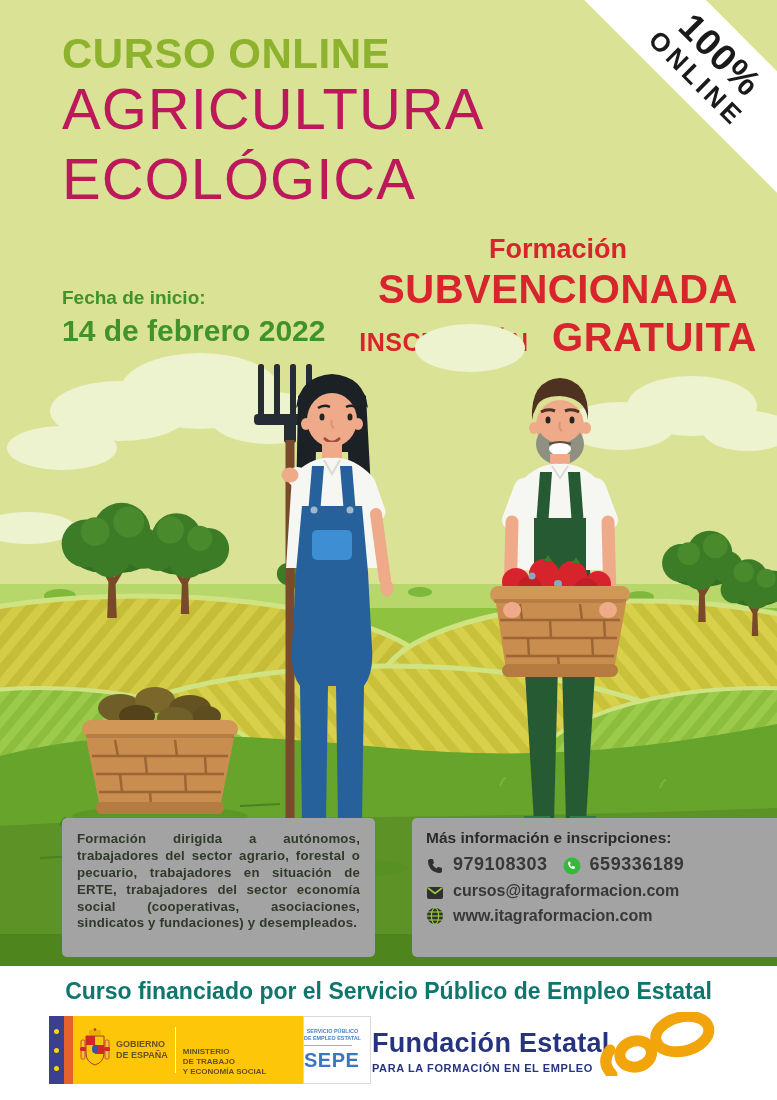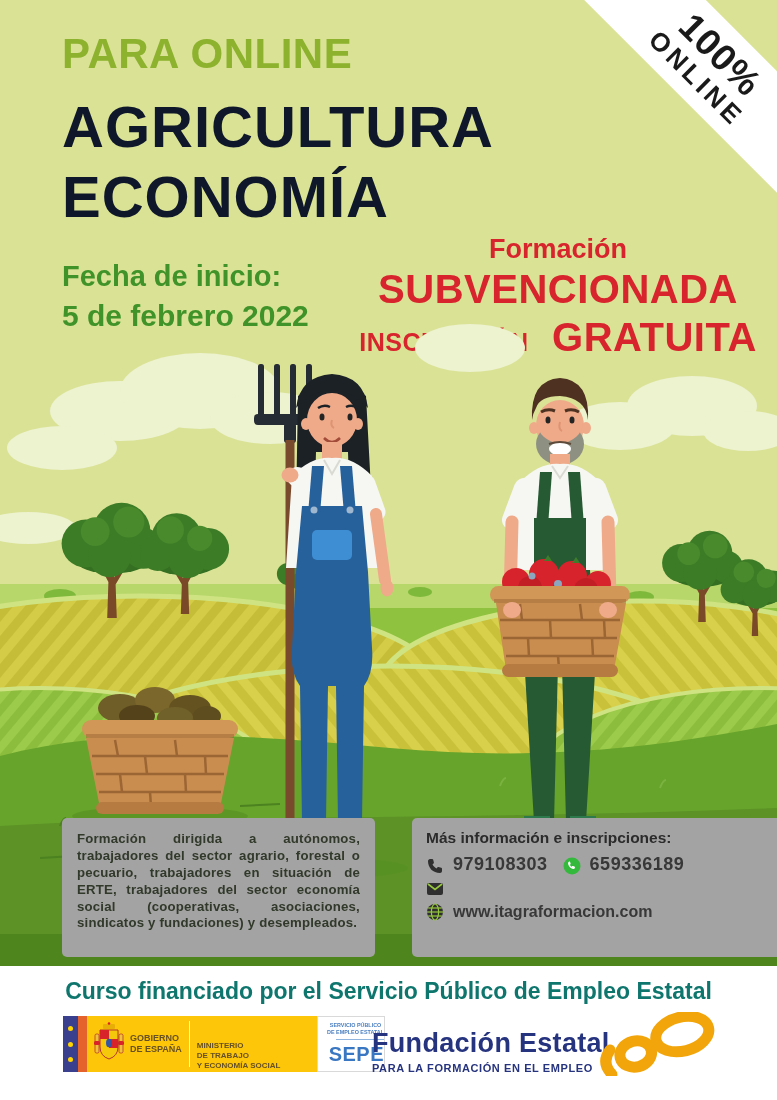--- a/index.html
+++ b/index.html
@@ -4,24 +4,24 @@
 <style>
   html,body{margin:0;padding:0;background:#888;}
   .poster{
     position:relative;width:777px;height:1100px;margin:0 auto;
     background:#dae295;overflow:hidden;
     font-family:"Liberation Sans","DejaVu Sans",sans-serif;
   }
   
   .kicker{position:absolute;left:62px;top:30px;font-size:42px;font-weight:bold;
     color:#8cb22e;letter-spacing:.5px;}
-  .title{position:absolute;left:62px;top:92px;font-size:58px;font-weight:bold;
-    color:#0f172a;line-height:1.2;letter-spacing:1px;}
+  .title{position:absolute;left:62px;top:74px;font-size:58px;font-weight:normal;
+    color:#be185d;line-height:1.2;letter-spacing:1px;}
   .date-block{position:absolute;left:62px;top:258px;color:#3f9328;font-weight:bold;line-height:1.3;}
-  .date-label{font-size:29px;}
+  .date-label{font-size:19px;margin-top:28px;}
   .date-value{font-size:30px;}
   
   .promo{position:absolute;left:352px;top:234px;width:412px;text-align:center;
     color:#d8242c;font-weight:bold;}
   .promo-l1{font-size:27px;}
   .promo-l2{font-size:40px;letter-spacing:.5px;margin-top:2px;}
   .promo-l3{margin-top:3px;}
   .promo-small{font-size:25px;letter-spacing:.5px;}
   .promo-big{font-size:40px;letter-spacing:.5px;margin-left:19px;}
   
@@ -41,53 +41,53 @@
   .contact-title{font-size:15.5px;font-weight:bold;color:#2b2b2b;margin-bottom:7px;}
   .contact-row{display:flex;align-items:flex-end;gap:9px;margin-top:7px;
     font-weight:bold;color:#383838;}
   .contact-row svg{flex:0 0 auto;}
   .phone-num{font-size:18px;letter-spacing:.5px;}
   .contact-sm{font-size:16px;}
   .wa-gap{margin-left:6px;}
   
   .footer{position:absolute;left:0;top:966px;width:777px;height:134px;background:#ffffff;z-index:5;}
   .funding{margin-top:12px;text-align:center;font-size:23px;font-weight:bold;color:#0f766e;}
-  .logo-row{position:absolute;left:63px;top:50px;display:flex;height:56px;align-items:stretch;}
+  .logo-row{position:absolute;left:49px;top:50px;display:flex;height:68px;align-items:stretch;}
   .eu-stripe{width:15px;background:#3a3f8e;display:flex;flex-direction:column;
     justify-content:space-evenly;align-items:center;}
   .eu-dot{width:5px;height:5px;border-radius:50%;background:#ffd500;}
   .orange-stripe{width:9px;background:#e5622d;}
   .gov-yellow{width:216px;background:#fdc608;display:flex;align-items:center;padding:0 7px;}
   .gov-text{font-size:9px;font-weight:bold;color:#665026;line-height:1.2;margin-left:6px;}
   .gov-divider{width:1px;height:46px;background:rgba(255,255,255,.85);margin:0 7px;}
   .ministry-text{font-size:8px;font-weight:bold;color:#665026;line-height:1.25;margin-top:24px;}
   .sepe-box{width:66px;background:#fff;border:1px solid #d9d9d9;display:flex;
-    flex-direction:column;justify-content:center;align-items:flex-end;}
+    flex-direction:column;justify-content:center;align-items:flex-start;}
   .sepe-small{font-size:5.4px;font-weight:bold;color:#4a7fc0;text-align:center;line-height:1.3;}
   .sepe-line{width:48px;height:1px;background:#8fb4dd;margin:3px 0;}
   .sepe-big{font-size:20px;font-weight:bold;color:#3a77c2;letter-spacing:.5px;}
   .fundacion{position:absolute;left:372px;top:62px;color:#26337f;}
   .fundacion-name{font-size:27px;font-weight:bold;letter-spacing:.3px;}
   .fundacion-tag{font-size:11px;font-weight:bold;letter-spacing:.6px;margin-top:3px;}
   .brand-mark{position:absolute;left:592px;top:46px;}
 </style>
 </head>
 <body>
 
 <div class="poster">
 
-  <div class="kicker">PARA ONLINE</div>
+  <div class="kicker">CURSO ONLINE</div>
   <div class="title">
     <div>AGRICULTURA</div>
-    <div>ECONOMÍA</div>
+    <div>ECOLÓGICA</div>
   </div>
 
   <div class="date-block">
     <div class="date-label">Fecha de inicio:</div>
-    <div class="date-value">5 de febrero 2022</div>
+    <div class="date-value">14 de febrero 2022</div>
   </div>
 
   <div class="promo">
     <div class="promo-l1">Formación</div>
     <div class="promo-l2">SUBVENCIONADA</div>
     <div class="promo-l3">
       <span class="promo-small">INSCRIPCIÓN</span>
       <span class="promo-big">GRATUITA</span>
     </div>
   </div>
@@ -336,20 +336,21 @@
         <circle cx="9" cy="9" r="8.5" fill="#34b93d"></circle>
         <path d="M6.2,4.6 c-0.9,0.4 -1.4,1.5 -1,2.7 c0.5,1.6 1.6,3 3,3.9 c1.2,0.8 2.6,1 3.4,0.2 c0.6,-0.6 0.5,-1.5 -0.2,-1.8 l-1.3,-0.6 c-0.4,-0.2 -0.8,0 -1,0.3 l-0.3,0.4 C8,9.3 7.2,8.5 6.9,7.7 l0.4,-0.3 c0.3,-0.2 0.5,-0.7 0.3,-1 L7.1,5.1 C6.9,4.6 6.6,4.5 6.2,4.6 Z" fill="#ffffff"></path>
       </svg>
       <span class="phone-num">659336189</span>
     </div>
     <div class="contact-row">
       <svg width="18" height="14" viewBox="0 0 18 14">
         <rect x="1" y="1" width="16" height="12" rx="2" fill="#2f2f2f"></rect>
         <path d="M2,2 L9,7.5 L16,2" stroke="#97c93e" stroke-width="1.6" fill="none"></path>
       </svg>
+      <span class="contact-sm">cursos@itagraformacion.com</span>
     </div>
     <div class="contact-row">
       <svg width="18" height="18" viewBox="0 0 18 18">
         <circle cx="9" cy="9" r="8" fill="#2f2f2f"></circle>
         <g stroke="#97c93e" stroke-width="1.2" fill="none">
           <ellipse cx="9" cy="9" rx="3.6" ry="8"></ellipse>
           <line x1="1" y1="9" x2="17" y2="9"></line>
           <line x1="2.2" y1="5" x2="15.8" y2="5"></line>
           <line x1="2.2" y1="13" x2="15.8" y2="13"></line>
         </g>

